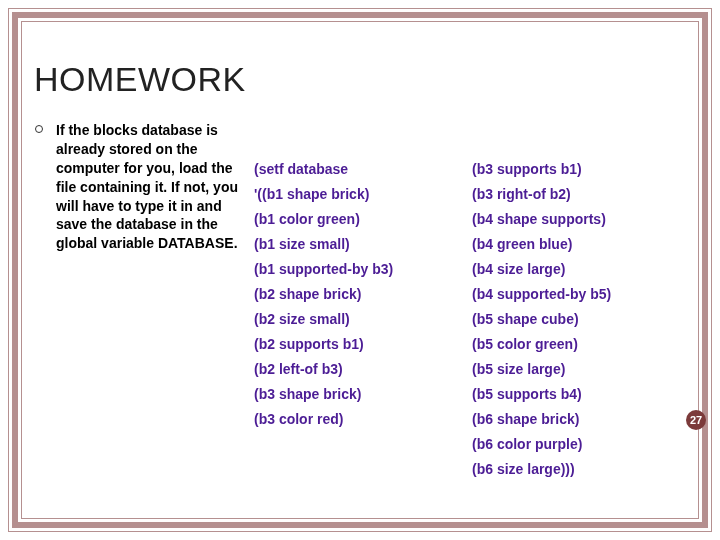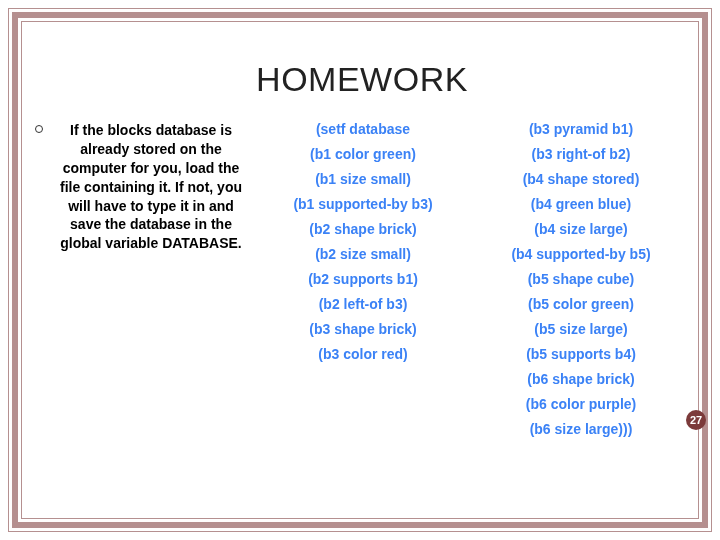--- a/index.html
+++ b/index.html
@@ -38,21 +38,20 @@
     bottom: 21px;
     border: 1px solid #b59090;
     box-sizing: border-box;
   }
   .content {
     position: absolute;
     left: 30px;
     top: 30px;
     right: 30px;
     bottom: 30px;
-    text-align: center;
   }
   .title {
     font-size: 34px;
     font-weight: 400;
     letter-spacing: 0.5px;
     color: #222;
     margin: 30px 0 22px 4px;
     font-family: Arial, Helvetica, sans-serif;
   }
   .body {
@@ -82,21 +81,22 @@
   .codes {
     flex: 1;
     display: flex;
     flex-direction: row;
     gap: 0;
   }
   .code-col {
     flex: 1;
     font-size: 14px;
     font-weight: bold;
-    color: #3b82f6;
+    color: #4c1d95;
+    margin-top: 40px;
   }
   .code-col div {
     margin-bottom: 9px;
   }
   .pagenum {
     position: absolute;
     right: 14px;
     bottom: 110px;
     width: 20px;
     height: 20px;
@@ -121,34 +121,35 @@
   <div class="title">HOMEWORK</div>
 
   <div class="body">
     <div class="bullet-col">
       <div class="bullet"></div>
     </div>
     <div class="para-col">If the blocks database is already stored on the computer for you, load the file containing it. If not, you will have to type it in and save the database in the global variable DATABASE.</div>
     <div class="codes">
       <div class="code-col" id="code1">
           <div>(setf database</div>
+          <div>'((b1 shape brick)</div>
           <div>(b1 color green)</div>
           <div>(b1 size small)</div>
           <div>(b1 supported-by b3)</div>
           <div>(b2 shape brick)</div>
           <div>(b2 size small)</div>
           <div>(b2 supports b1)</div>
           <div>(b2 left-of b3)</div>
           <div>(b3 shape brick)</div>
           <div>(b3 color red)</div>
         </div>
       <div class="code-col" id="code2">
-          <div>(b3 pyramid b1)</div>
+          <div>(b3 supports b1)</div>
           <div>(b3 right-of b2)</div>
-          <div>(b4 shape stored)</div>
+          <div>(b4 shape supports)</div>
           <div>(b4 green blue)</div>
           <div>(b4 size large)</div>
           <div>(b4 supported-by b5)</div>
           <div>(b5 shape cube)</div>
           <div>(b5 color green)</div>
           <div>(b5 size large)</div>
           <div>(b5 supports b4)</div>
           <div>(b6 shape brick)</div>
           <div>(b6 color purple)</div>
           <div>(b6 size large)))</div>

